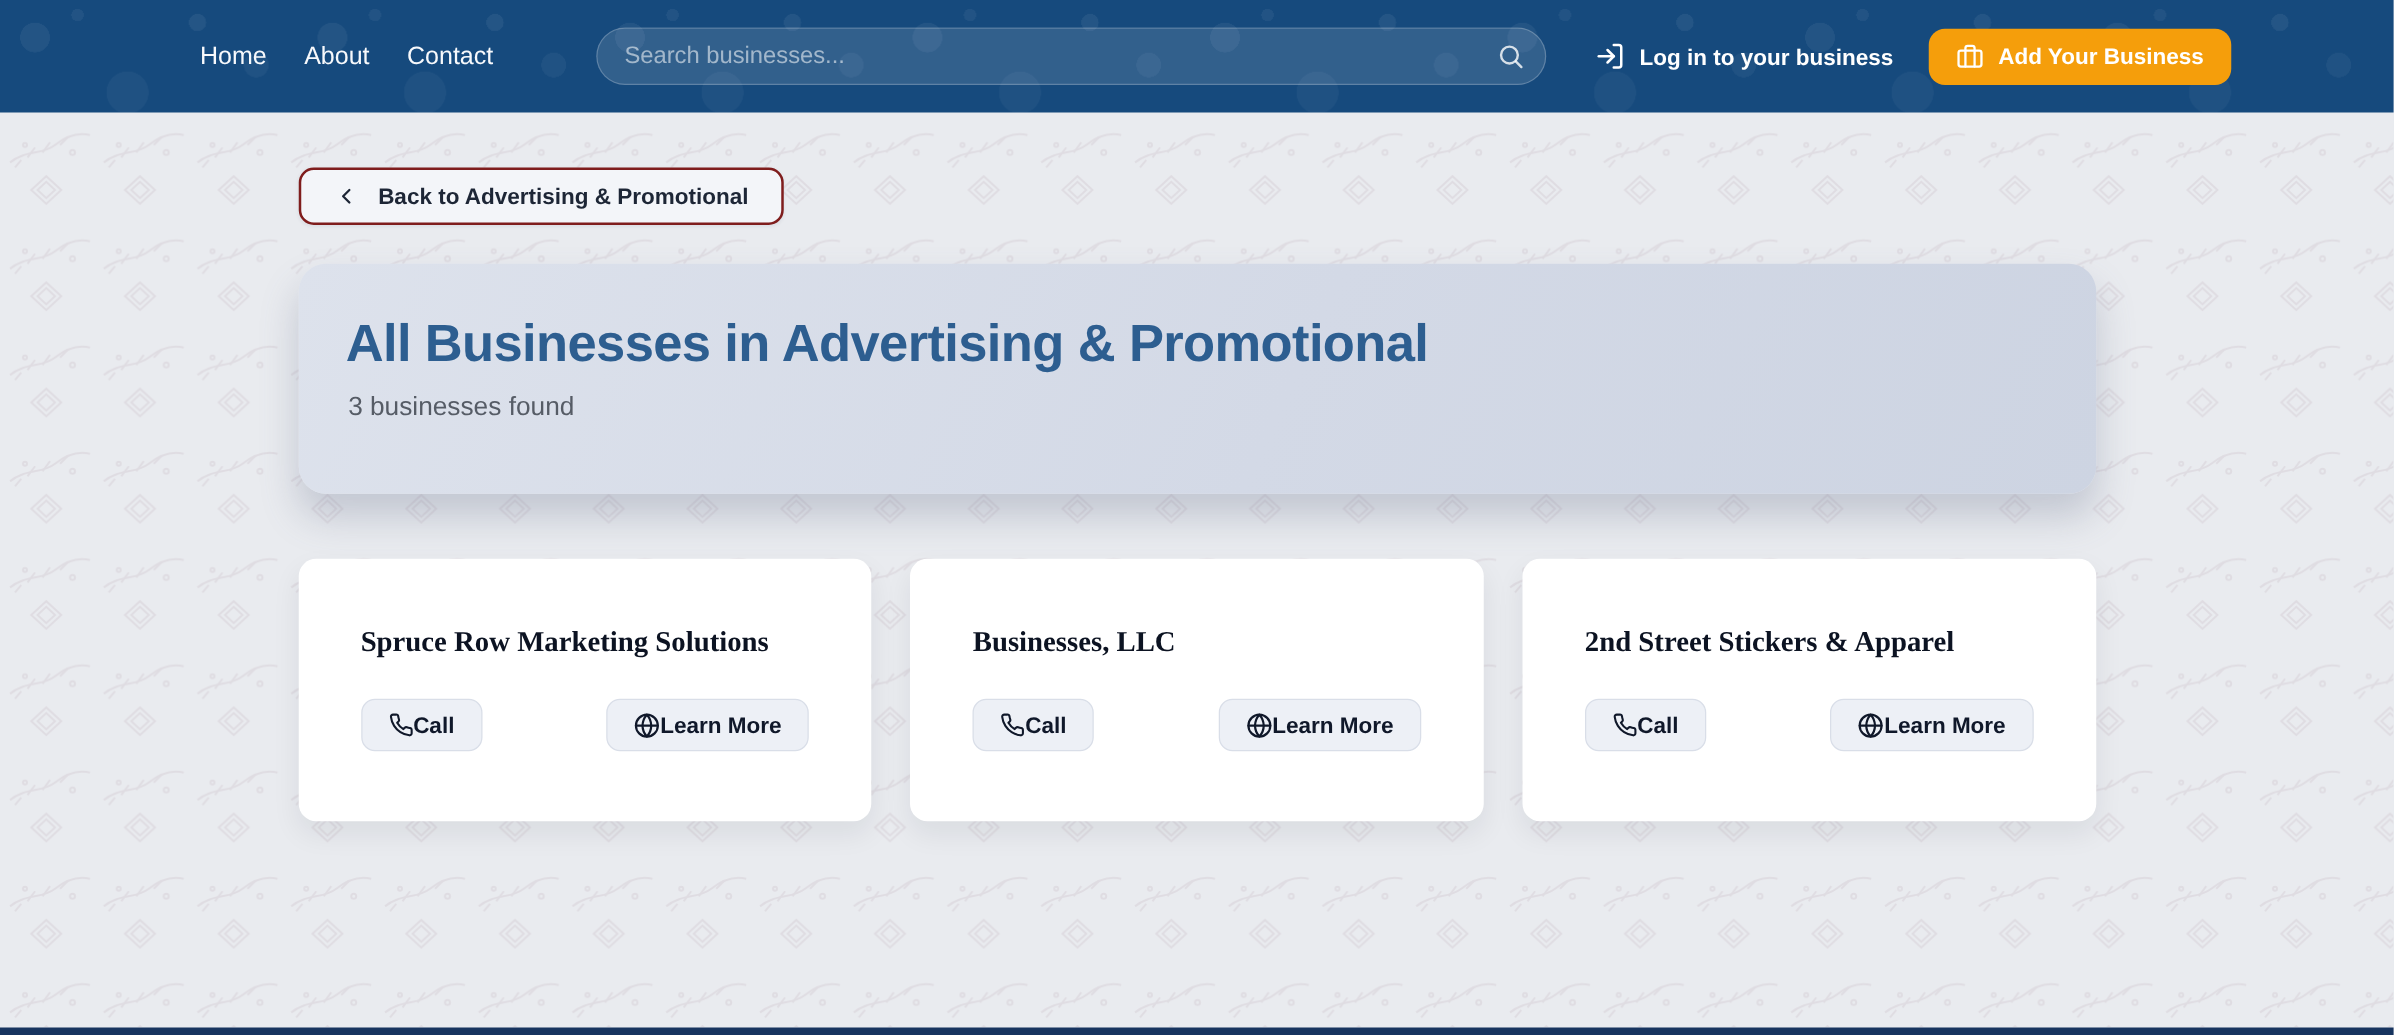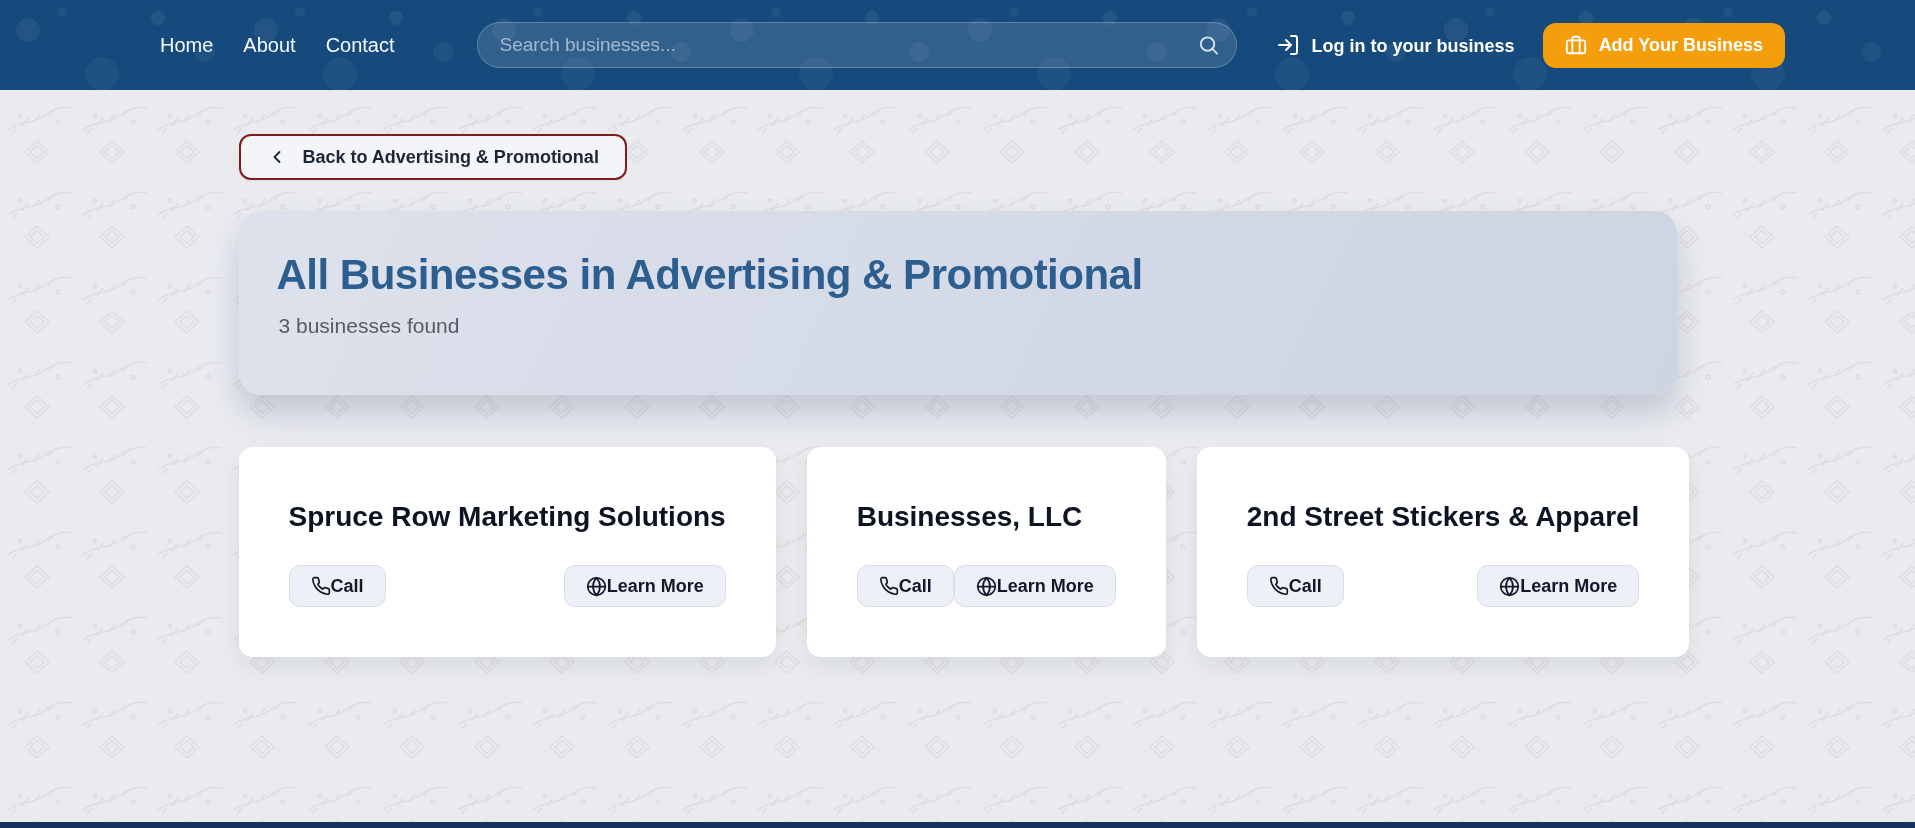--- a/index.html
+++ b/index.html
@@ -73,21 +73,21 @@
   .hero-title { margin: 0; font-size: 42px; font-weight: 700; color: #2d5e90; letter-spacing: -0.5px; }
   .hero-sub { margin: 15px 0 0 2px; font-size: 21px; color: #565c66; }
 
   .cards { display: flex; gap: 31px; margin-top: 52px; }
   .card {
     flex: 1 1 0; height: 210px;
     background: #ffffff; border-radius: 14px;
     box-shadow: 0 10px 22px rgba(15,23,42,.07);
     padding: 54px 50px 0;
   }
-  .card-title { margin: 0; font-size: 28px; font-weight: 600; color: #0c1322; white-space: nowrap; }
+  .card-title { margin: 0; font-size: 23px; font-weight: 600; color: #0c1322; white-space: nowrap; font-family: Liberation Serif, serif; }
   .card-actions { margin-top: 32px; display: flex; justify-content: space-between; align-items: center; }
   .card-btn {
     display: inline-flex; align-items: center; 
     height: 42px; padding: 0 21px;
     background: #edf0f6; border: 1px solid #d9dee8; border-radius: 11px;
     font-size: 18px; font-weight: 600; color: #10182a;
     font-family: "Liberation Sans", sans-serif; cursor: pointer; white-space: nowrap;
   }
 
   .footer-bar { flex: 0 0 6px; height: 6px; background: #17345f; position: relative; z-index: 3; }

